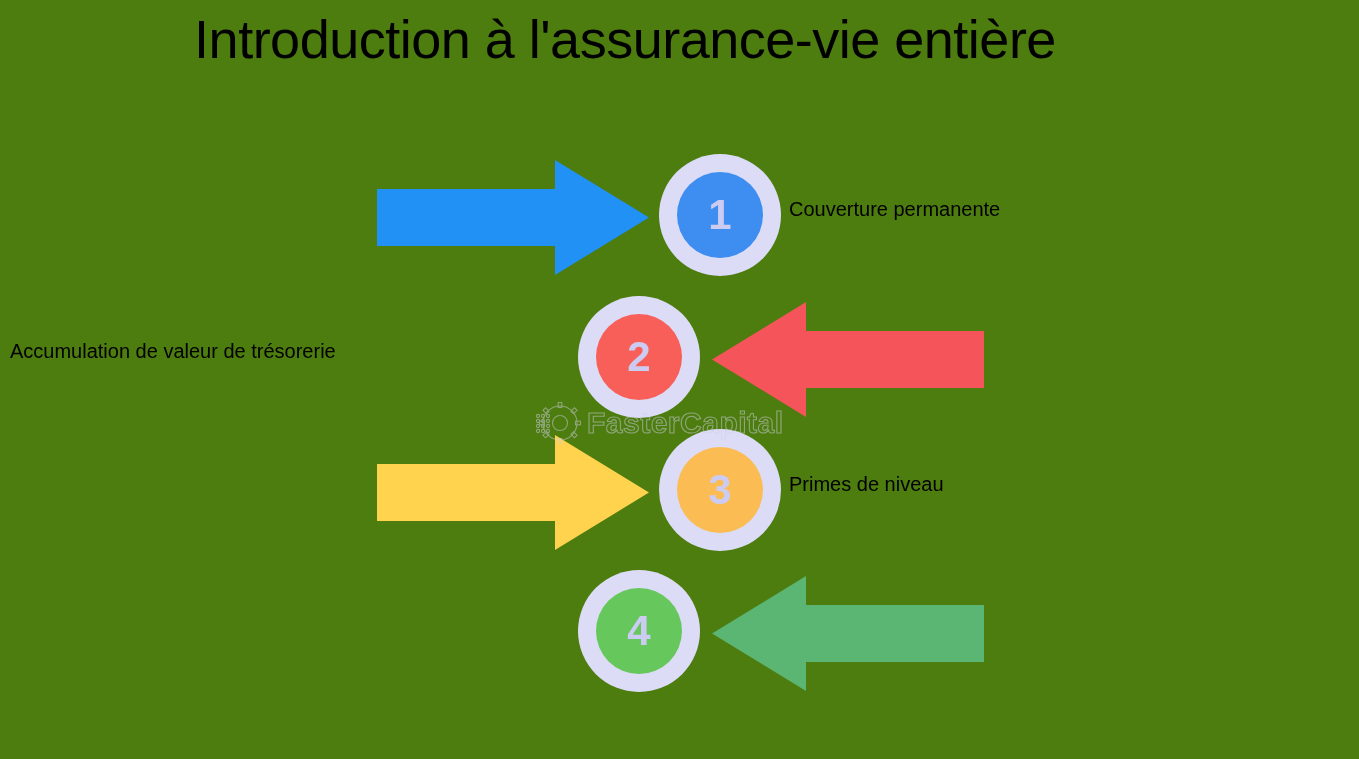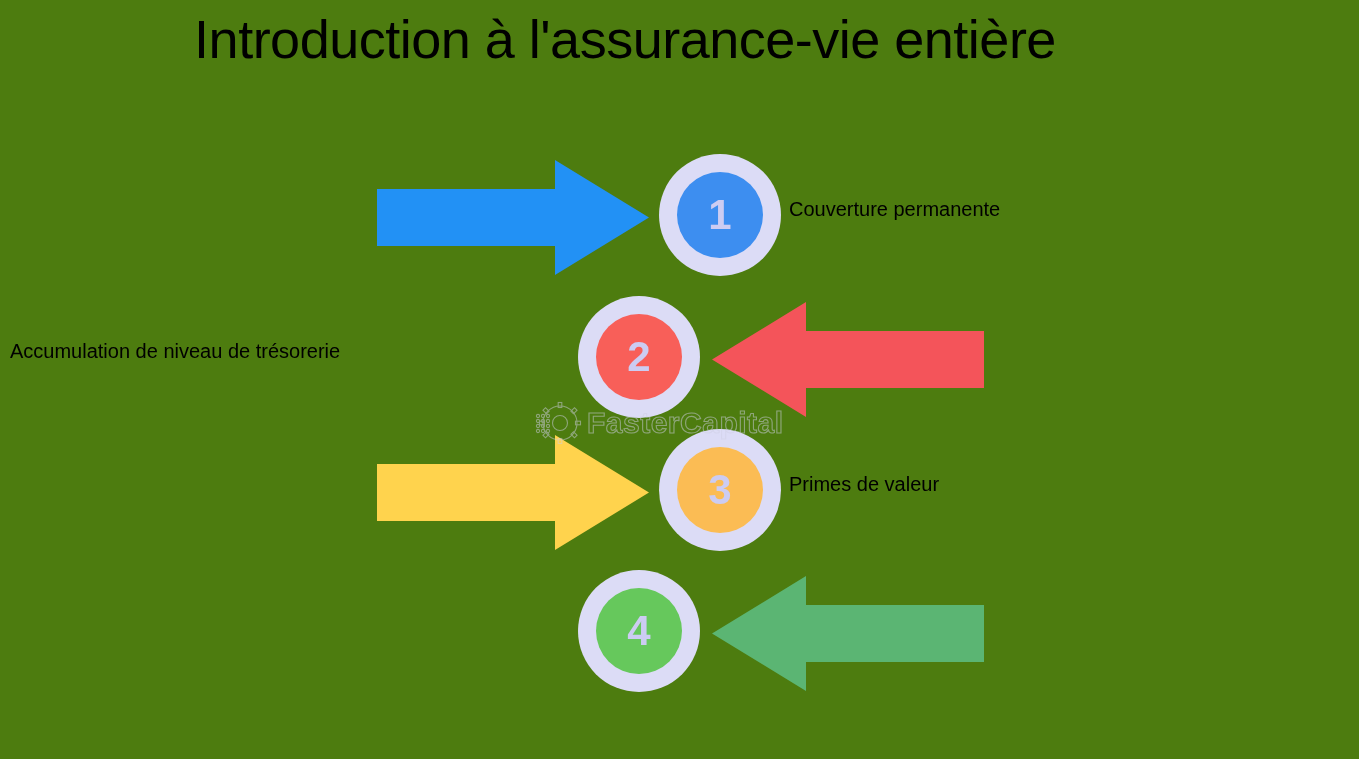--- a/index.html
+++ b/index.html
@@ -140,33 +140,33 @@
 
   <div class="row" id="row-2">
     <div class="badge badge-left" style="background: rgb(220, 220, 246);">
       <div class="badge-inner" id="badge-inner-2" style="background: rgb(248, 95, 89); color: rgb(204, 204, 242);">2</div>
     </div>
     <div class="arrow arrow-left">
       <svg width="272" height="115" viewBox="0 0 272 115">
         <polygon points="272,29 94,29 94,0 0,57.5 94,115 94,86 272,86" fill="#f4545a"></polygon>
       </svg>
     </div>
-    <div class="label label-left" id="label-2">Accumulation de niveau de trésorerie</div>
+    <div class="label label-left" id="label-2">Accumulation de valeur de trésorerie</div>
   </div>
 
   <div class="row" id="row-3">
     <div class="arrow arrow-right">
       <svg width="272" height="115" viewBox="0 0 272 115">
         <polygon points="0,29 178,29 178,0 272,57.5 178,115 178,86 0,86" fill="#ffd34d"></polygon>
       </svg>
     </div>
     <div class="badge badge-right" style="background: rgb(220, 220, 246);">
       <div class="badge-inner" id="badge-inner-3" style="background: rgb(251, 188, 84); color: rgb(204, 204, 242);">3</div>
     </div>
-    <div class="label label-right" id="label-3">Primes de valeur</div>
+    <div class="label label-right" id="label-3">Primes de niveau</div>
   </div>
 
   <div class="row" id="row-4">
     <div class="badge badge-left" style="background: rgb(220, 220, 246);">
       <div class="badge-inner" id="badge-inner-4" style="background: rgb(102, 200, 92); color: rgb(204, 204, 242);">4</div>
     </div>
     <div class="arrow arrow-left">
       <svg width="272" height="115" viewBox="0 0 272 115">
         <polygon points="272,29 94,29 94,0 0,57.5 94,115 94,86 272,86" fill="#5bb573"></polygon>
       </svg>

